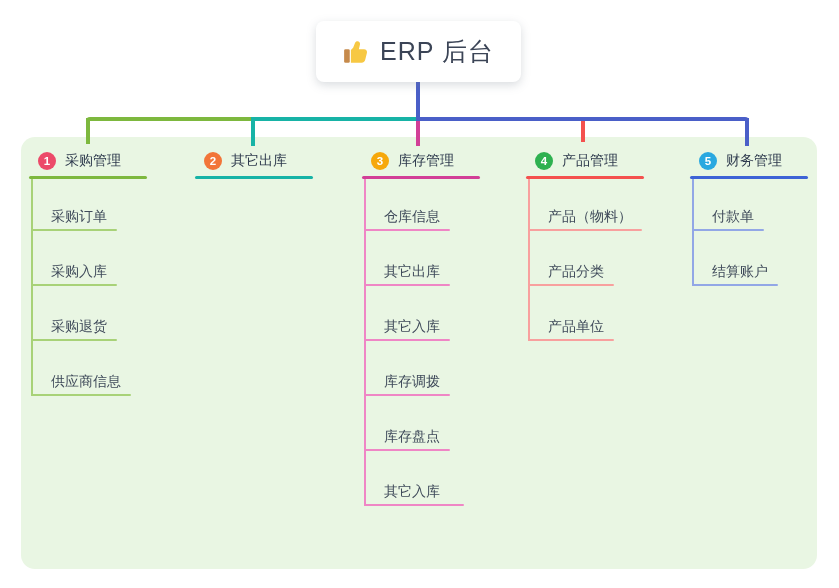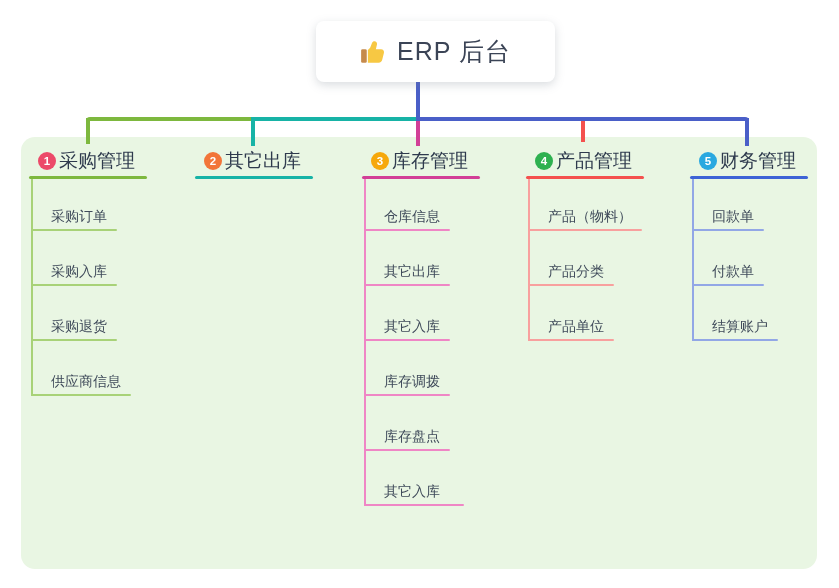--- a/index.html
+++ b/index.html
@@ -4,35 +4,35 @@
 <style>
   html,body{margin:0;padding:0;background:#ffffff;}
   .stage{position:relative;width:839px;height:588px;background:#ffffff;overflow:hidden;
          font-family:"Liberation Sans","DejaVu Sans",sans-serif;}
 
   
   .panel{position:absolute;left:21px;top:137px;width:796px;height:432px;
          background:#e9f6e3;border-radius:14px;}
 
   
-  .root-card{position:absolute;left:316px;top:21px;width:239px;height:61px;
+  .root-card{position:absolute;left:316px;top:21px;width:205px;height:61px;
              background:#ffffff;border-radius:8px;box-shadow:0 3px 10px rgba(120,130,140,.28);
              display:flex;align-items:center;justify-content:center;gap:10px;z-index:5;}
   .root-title{font-size:25px;color:#3b4456;letter-spacing:1px;}
   .thumb-icon{width:27px;height:27px;display:inline-block;}
 
   
   .seg{position:absolute;z-index:2;}
 
   
   .branch{position:absolute;top:152px;width:150px;z-index:3;}
   .branch-header{display:flex;align-items:center;height:18px;padding-left:9px;}
   .badge{width:18px;height:18px;border-radius:50%;color:#fff;font-size:11.5px;font-weight:bold;
          display:flex;align-items:center;justify-content:center;flex:0 0 18px;}
-  .branch-title{font-size:19px;font-weight:500;color:#2e3a4d;margin-left:3px;white-space:nowrap;}
+  .branch-title{font-size:14px;font-weight:500;color:#2e3a4d;margin-left:9px;white-space:nowrap;}
   .title-line{width:118px;height:3px;border-radius:2px;margin-top:6px;}
   .children{position:relative;margin-left:2px;border-left:2px solid;}
   .child{position:relative;height:55px;}
   .child:first-child{height:52px;}
   .child-line{position:absolute;left:-2px;bottom:0;height:2px;border-radius:1px;}
   .child-label{position:absolute;left:18px;bottom:5px;font-size:14px;color:#3f4a5a;white-space:nowrap;}
 </style>
 </head>
 <body>
 
@@ -149,24 +149,20 @@
   </div>
       <div class="branch" style="left: 690px;">
     <div class="branch-header">
       <span class="badge" style="background: rgb(41, 168, 224);">5</span>
       <span class="branch-title">财务管理</span>
     </div>
     <div class="title-line" style="background: rgb(62, 99, 214);"></div>
     <div class="children" style="border-left-color: rgb(146, 167, 230);">
           <div class="child">
             <span class="child-line" style="background: rgb(146, 167, 230); width: 72px;"></span>
-            <span class="child-label">回款单</span>
-          </div>
-          <div class="child">
-            <span class="child-line" style="background: rgb(146, 167, 230); width: 72px;"></span>
             <span class="child-label">付款单</span>
           </div>
           <div class="child">
             <span class="child-line" style="background: rgb(146, 167, 230); width: 86px;"></span>
             <span class="child-label">结算账户</span>
           </div>
         </div>
   </div>
     </div>
 </div>

